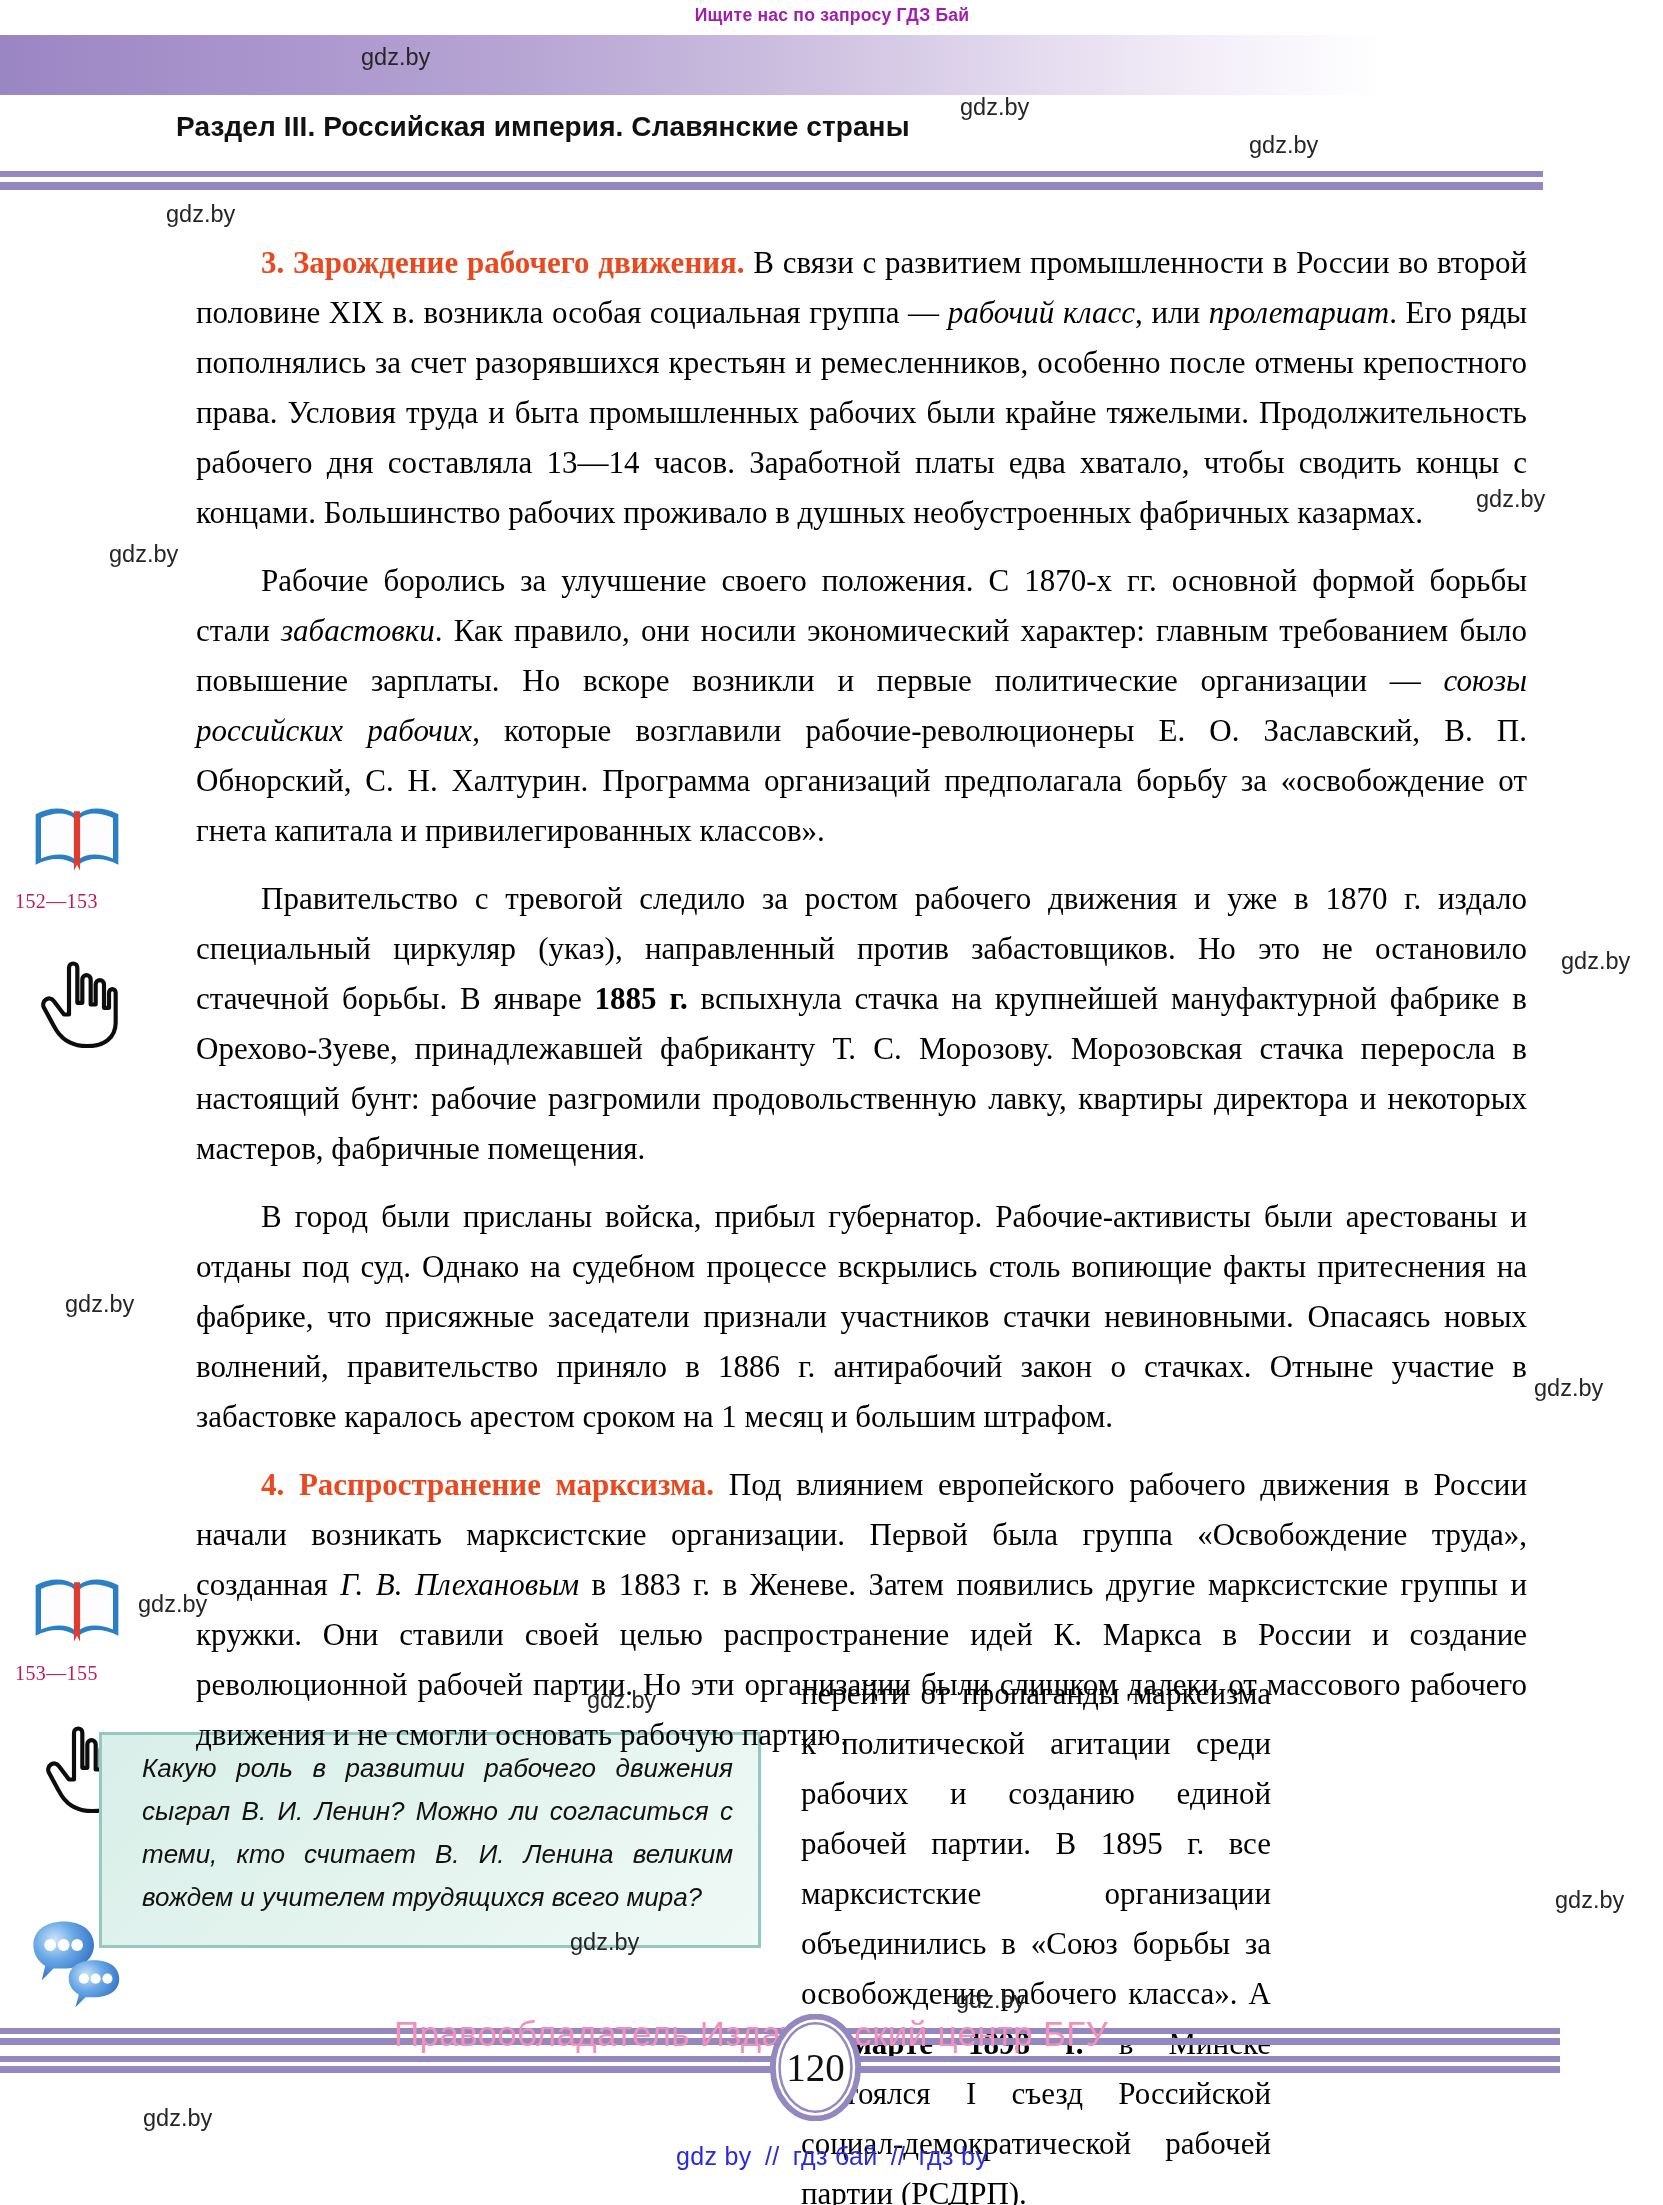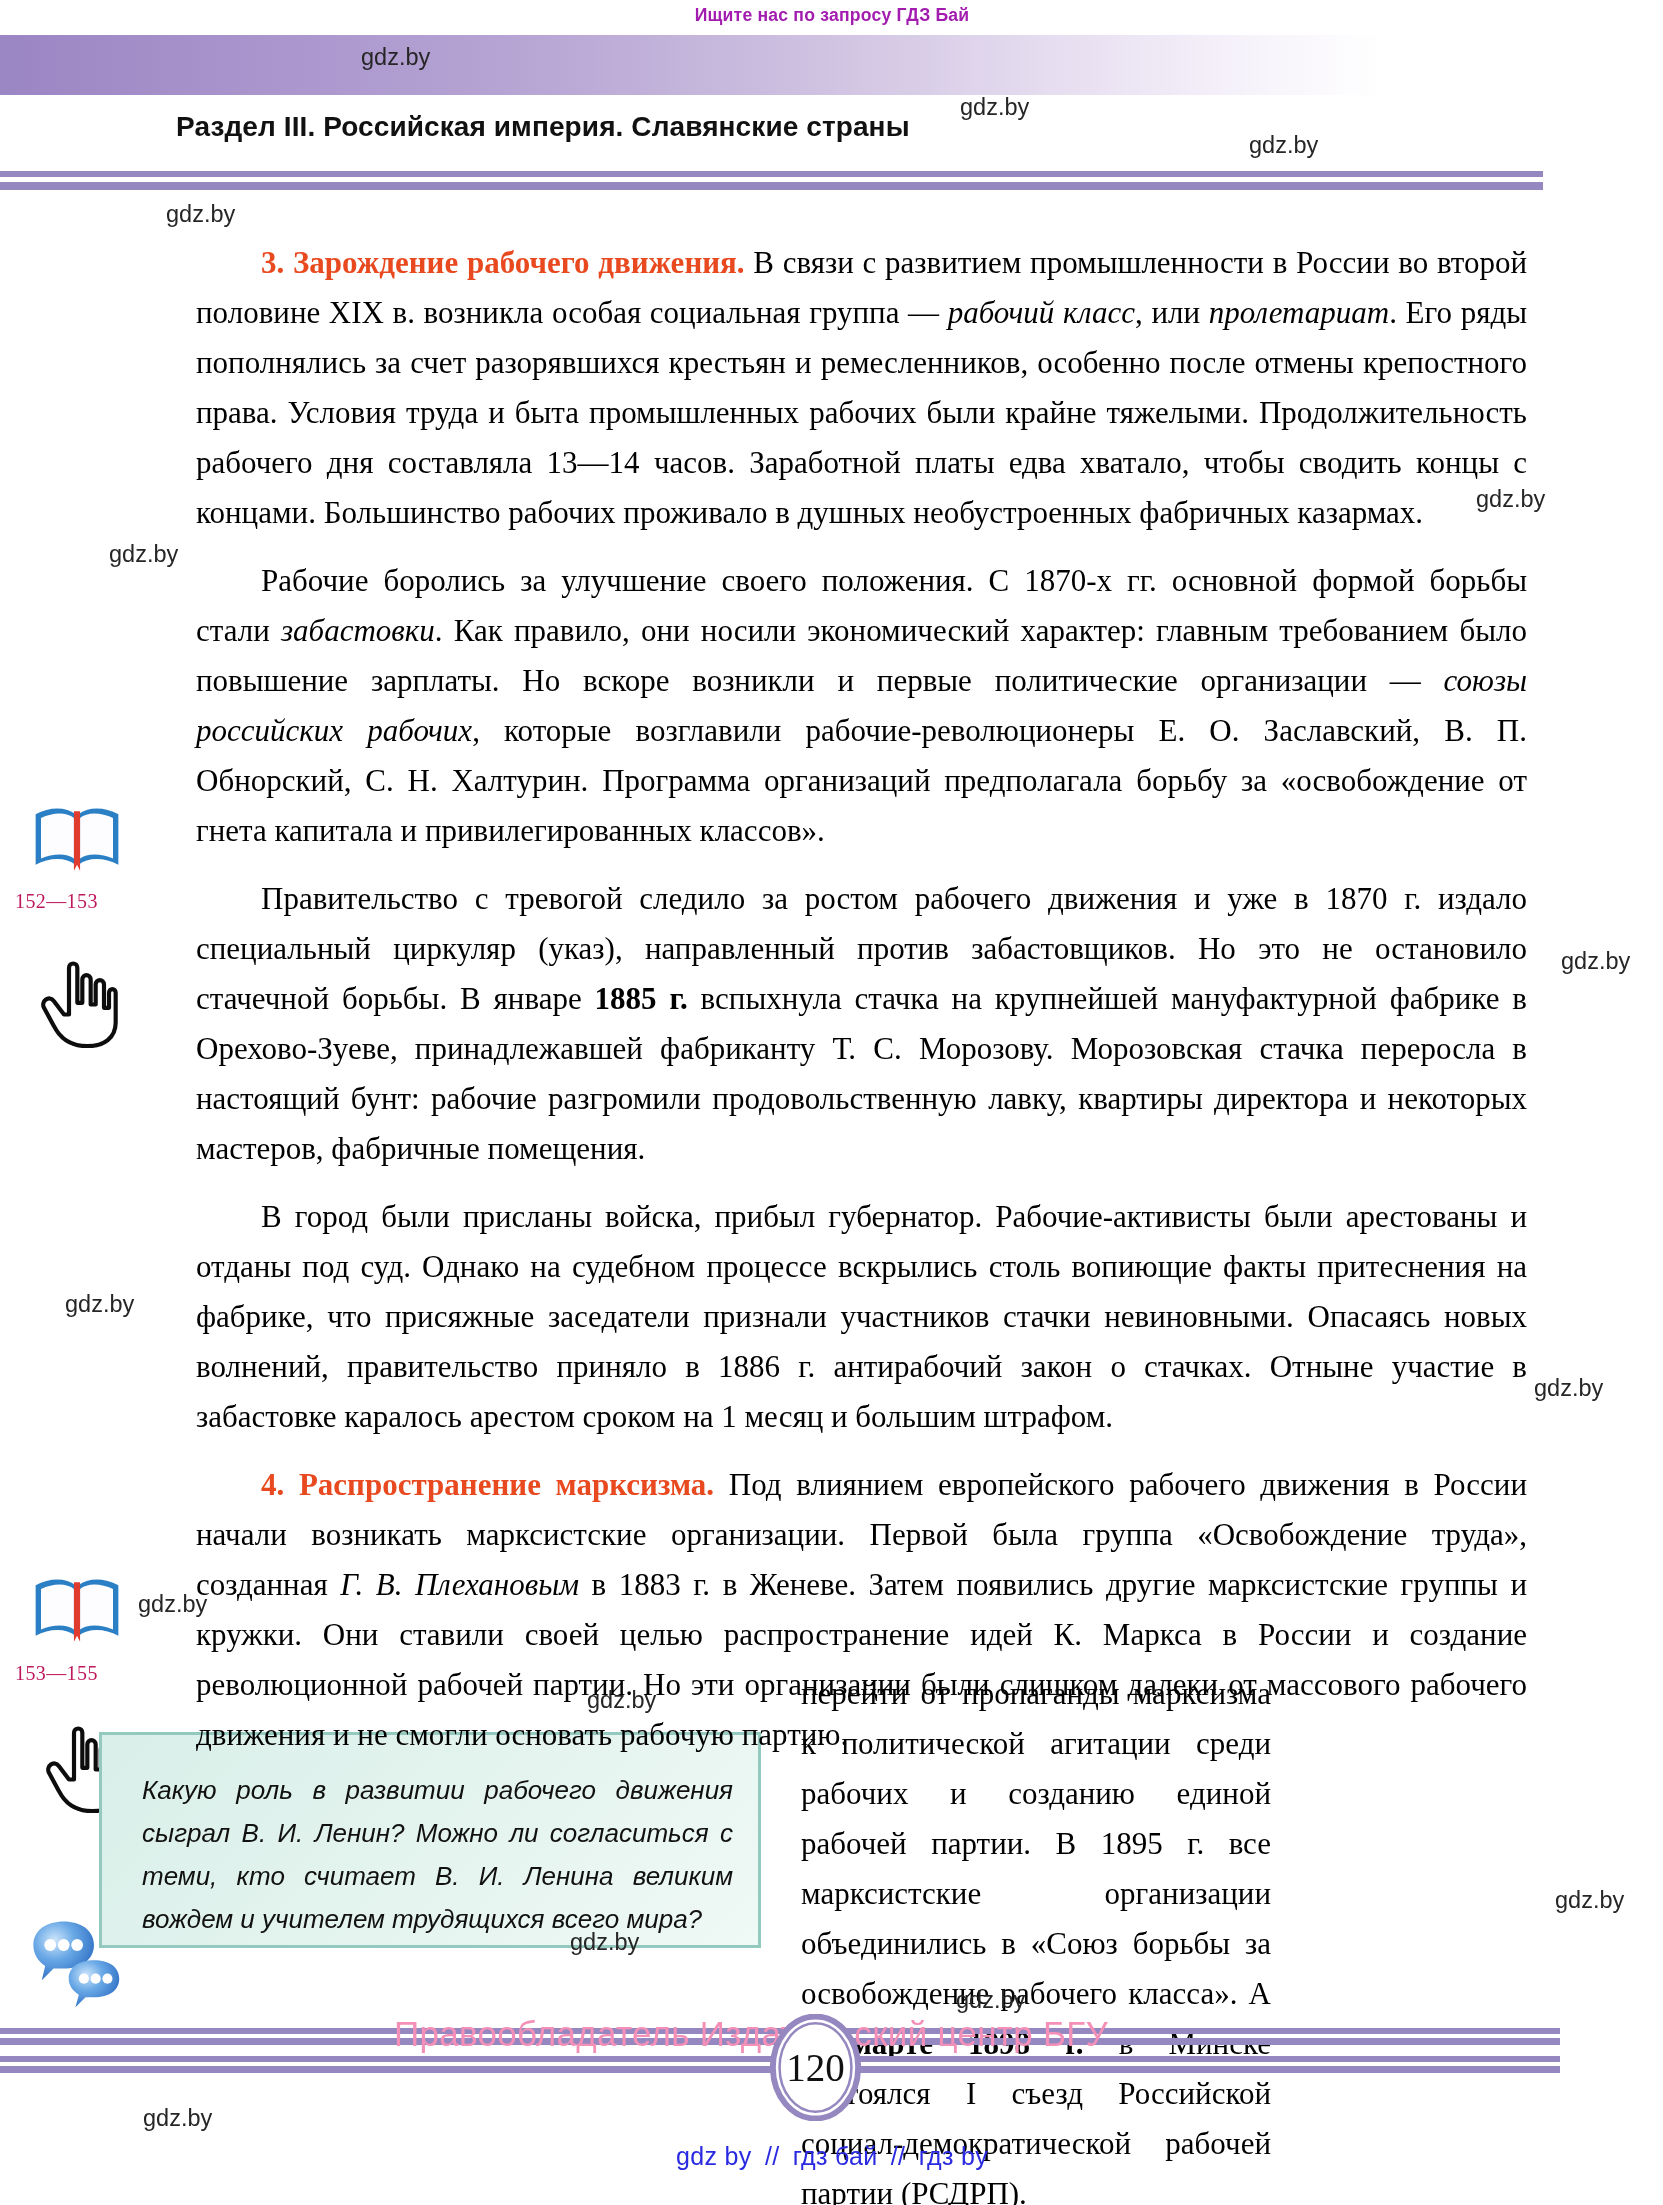--- a/index.html
+++ b/index.html
@@ -111,21 +111,21 @@
   
   .qbox {
     position: absolute;
     left: 99px;
     top: 1732px;
     width: 662px;
     height: 216px;
     box-sizing: border-box;
     border: 3.4px solid #93c9bf;
     background: linear-gradient(135deg, #d9efe9 0%, #e3f3ee 45%, #eff9f6 100%);
-    padding: 34px 25px 17px 40px;
+    padding: 12px 25px 17px 40px;
   }
   .qbox-text {
     font-family: "Liberation Sans", sans-serif;
     font-style: italic;
     font-size: 26px;
     line-height: 43px;
     color: #111;
     text-align: justify;
     hyphens: manual;
   }

